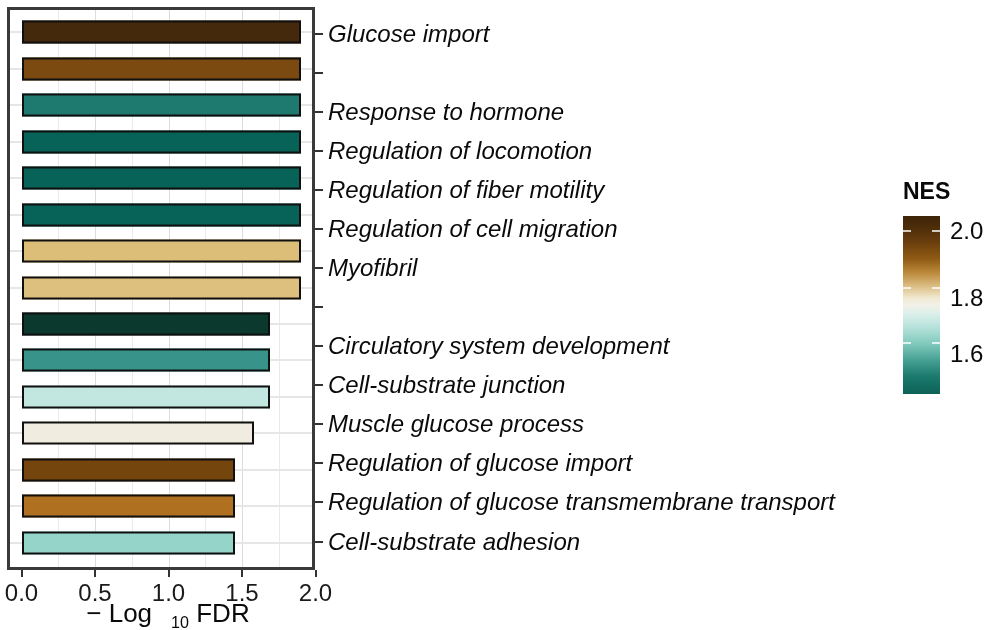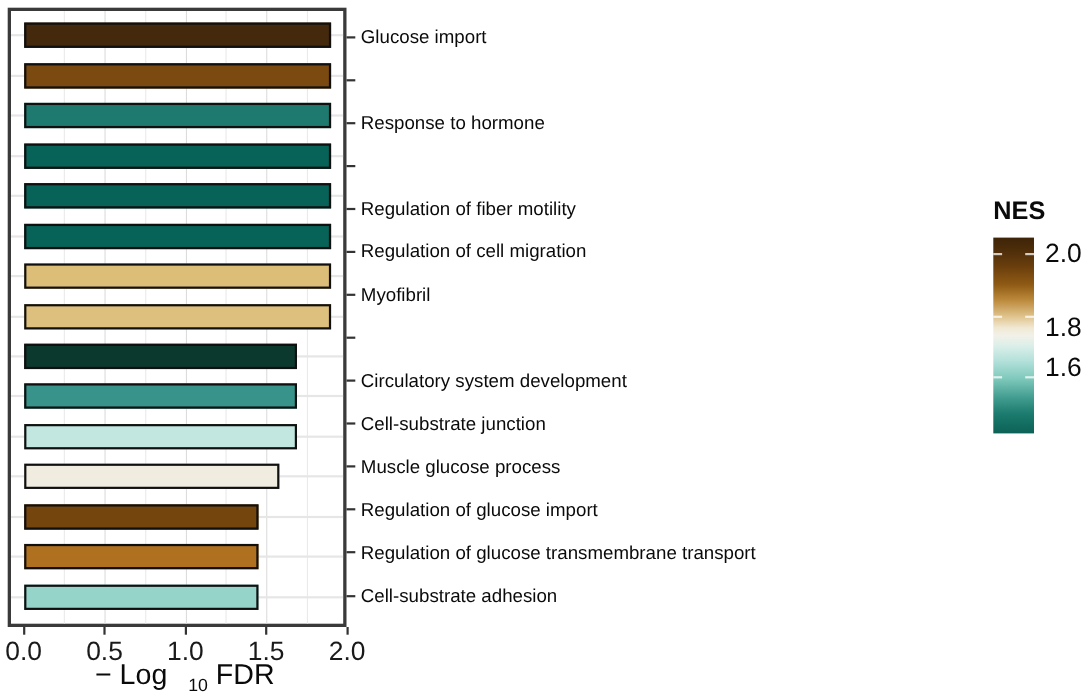--- a/index.html
+++ b/index.html
@@ -20,21 +20,21 @@
   .bar{
     position:absolute;left:11.5px;top:50%;transform:translateY(-50%);
     height:23px;border:2px solid #101010;box-sizing:border-box;
   }
   .ylabels{
     position:absolute;left:315px;top:14px;height:547px;width:670px;
     display:flex;flex-direction:column;
   }
   .label-row{flex:1;display:flex;align-items:center;}
   .ytick{width:8px;height:2px;background:#333333;margin-right:5px;flex:0 0 auto;}
-  .cat-label{font-size:17px;line-height:1;white-space:nowrap;}
+  .cat-label{font-size:24px;line-height:1;white-space:nowrap;font-style:italic;}
   .xtick{position:absolute;top:570px;width:2px;height:7px;background:#333333;}
   .xtick-label{
     position:absolute;top:579px;width:60px;text-align:center;
     font-size:24px;color:#1a1a1a;
   }
   .x-title{
     position:absolute;left:18px;top:598px;width:300px;text-align:center;
     font-size:26px;color:#0a0a0a;
   }
   .x-title sub{font-size:0.62em;margin-left:19px;}
@@ -129,20 +129,21 @@
     </div>
     <div class="label-row">
       <div class="ytick"></div>
     </div>
     <div class="label-row">
       <div class="ytick"></div>
       <div class="cat-label">Response to hormone</div>
     </div>
     <div class="label-row">
       <div class="ytick"></div>
+      <div class="cat-label">Regulation of locomotion</div>
     </div>
     <div class="label-row">
       <div class="ytick"></div>
       <div class="cat-label">Regulation of fiber motility</div>
     </div>
     <div class="label-row">
       <div class="ytick"></div>
       <div class="cat-label">Regulation of cell migration</div>
     </div>
     <div class="label-row">
@@ -198,14 +199,14 @@
 <div class="colorbar" style="background: linear-gradient(rgb(62, 36, 8) 0%, rgb(79, 46, 10) 7%, rgb(107, 63, 13) 15%, rgb(143, 90, 20) 24%, rgb(188, 138, 60) 32%, rgb(222, 194, 138) 40%, rgb(240, 232, 210) 46%, rgb(242, 241, 232) 50%, rgb(220, 239, 234) 55%, rgb(179, 225, 218) 63%, rgb(127, 201, 188) 72%, rgb(70, 160, 147) 81%, rgb(27, 123, 110) 90%, rgb(13, 97, 86) 100%);"></div>
 <div>
     <div class="cb-dash" style="left: 903px; top: 230px;"></div>
     <div class="cb-dash" style="left: 932px; top: 230px;"></div>
     <div class="cb-label" style="top: 219px;">2.0</div>
     <div class="cb-dash" style="left: 903px; top: 287px;"></div>
     <div class="cb-dash" style="left: 932px; top: 287px;"></div>
     <div class="cb-label" style="top: 286px;">1.8</div>
     <div class="cb-dash" style="left: 903px; top: 342px;"></div>
     <div class="cb-dash" style="left: 932px; top: 342px;"></div>
-    <div class="cb-label" style="top: 323px;">1.6</div>
+    <div class="cb-label" style="top: 342px;">1.6</div>
   </div>
 
 </body></html>

